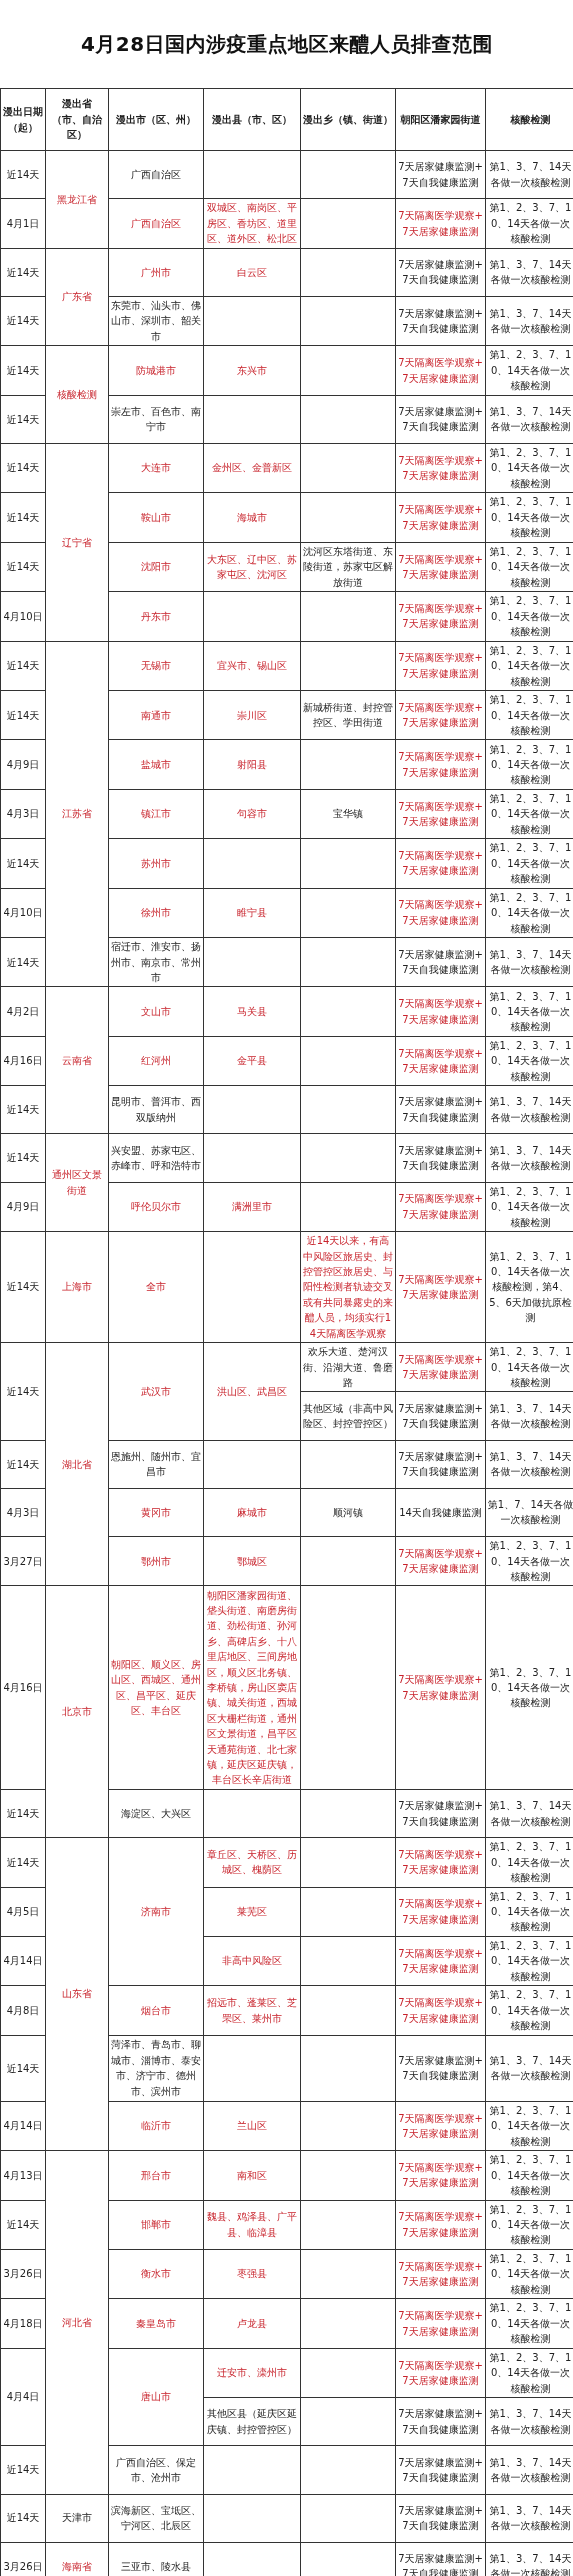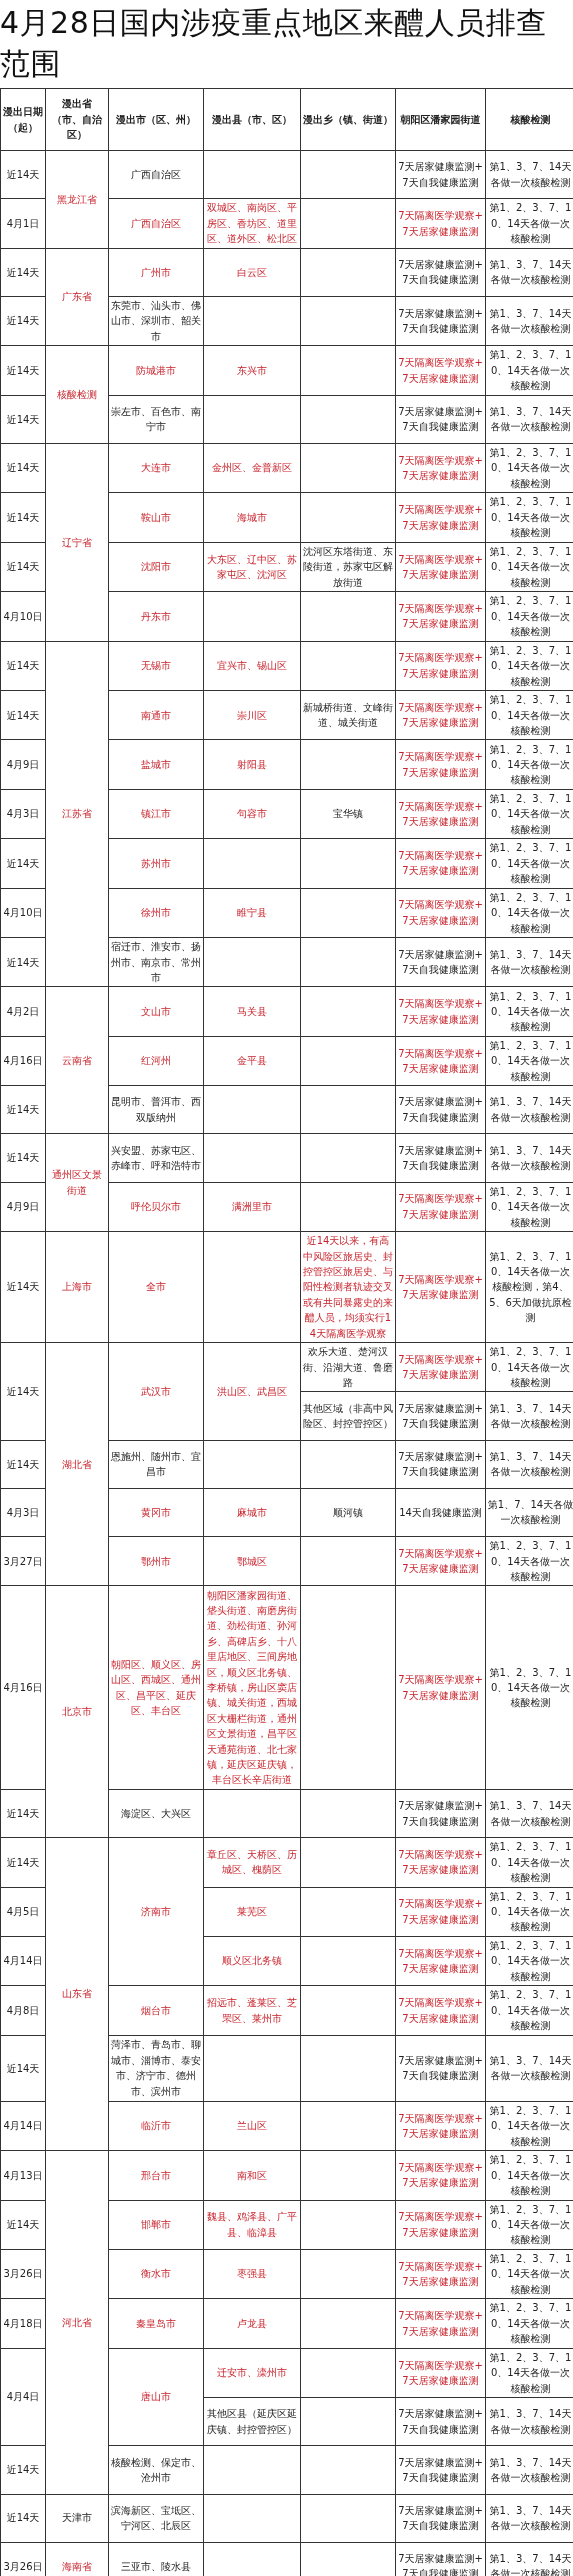--- a/index.html
+++ b/index.html
@@ -1,17 +1,17 @@
 <!DOCTYPE html>
 <html style="font-size:8.5px"><head>
 <meta charset="utf-8">
 <style>
   html,body{margin:0;padding:0;background:#fff;}
   body{width:574px;font-family:"DejaVu Sans","Liberation Sans",sans-serif;color:#222;}
-  .title{height:88px;display:flex;align-items:center;justify-content:center;font-size:30px;font-weight:normal;color:#111;letter-spacing:0.5px;}
+  .title{height:88px;display:flex;align-items:center;justify-content:center;font-size:20px;font-weight:bold;color:#111;letter-spacing:0.5px;}
   table{border-collapse:collapse;width:574px;table-layout:fixed;border-top:1.6px solid #111;}
   col.c0{width:45px}col.c1{width:63px}col.c2{width:95px}col.c3{width:97px}col.c4{width:95px}col.c5{width:90px}col.c6{width:90px}
   th,td{border:0.8px solid #333;text-align:center;vertical-align:middle;font-size:10px;line-height:15.4px;padding:1.1px 1.6px;word-break:break-all;}
   th{height:59px;font-weight:bold;font-size:10px;}
   td{height:45px;}
   .red{color:#c8232c;}
 </style>
 </head>
 <body>
 
@@ -129,21 +129,21 @@
         <td class="red">无锡市</td>
         <td class="red">宜兴市、锡山区</td>
         <td></td>
         <td class="red">7天隔离医学观察+7天居家健康监测</td>
         <td>第1、2、3、7、10、14天各做一次核酸检测</td>
       </tr>
       <tr style="height: 45px;">
         <td>近14天</td>
         <td class="red">南通市</td>
         <td class="red">崇川区</td>
-        <td>新城桥街道、文峰街道、城关街道</td>
+        <td>新城桥街道、封控管控区、学田街道</td>
         <td class="red">7天隔离医学观察+7天居家健康监测</td>
         <td>第1、2、3、7、10、14天各做一次核酸检测</td>
       </tr>
       <tr style="height: 45px;">
         <td>4月9日</td>
         <td class="red">盐城市</td>
         <td class="red">射阳县</td>
         <td></td>
         <td class="red">7天隔离医学观察+7天居家健康监测</td>
         <td>第1、2、3、7、10、14天各做一次核酸检测</td>
@@ -297,21 +297,21 @@
       </tr>
       <tr style="height: 45px;">
         <td>4月5日</td>
         <td class="red">莱芜区</td>
         <td></td>
         <td class="red">7天隔离医学观察+7天居家健康监测</td>
         <td>第1、2、3、7、10、14天各做一次核酸检测</td>
       </tr>
       <tr style="height: 45px;">
         <td>4月14日</td>
-        <td class="red">顺义区北务镇</td>
+        <td class="red">非高中风险区</td>
         <td></td>
         <td class="red">7天隔离医学观察+7天居家健康监测</td>
         <td>第1、2、3、7、10、14天各做一次核酸检测</td>
       </tr>
       <tr style="height: 45px;">
         <td>4月8日</td>
         <td class="red">烟台市</td>
         <td class="red">招远市、蓬莱区、芝罘区、莱州市</td>
         <td></td>
         <td class="red">7天隔离医学观察+7天居家健康监测</td>
@@ -375,21 +375,21 @@
         <td>第1、2、3、7、10、14天各做一次核酸检测</td>
       </tr>
       <tr style="height: 45px;">
         <td>其他区县（延庆区延庆镇、封控管控区）</td>
         <td></td>
         <td>7天居家健康监测+7天自我健康监测</td>
         <td>第1、3、7、14天各做一次核酸检测</td>
       </tr>
       <tr style="height: 45px;">
         <td>近14天</td>
-        <td>核酸检测、保定市、沧州市</td>
+        <td>广西自治区、保定市、沧州市</td>
         <td></td>
         <td></td>
         <td>7天居家健康监测+7天自我健康监测</td>
         <td>第1、3、7、14天各做一次核酸检测</td>
       </tr>
       <tr style="height: 45px;">
         <td>近14天</td>
         <td>天津市</td>
         <td>滨海新区、宝坻区、宁河区、北辰区</td>
         <td></td>

